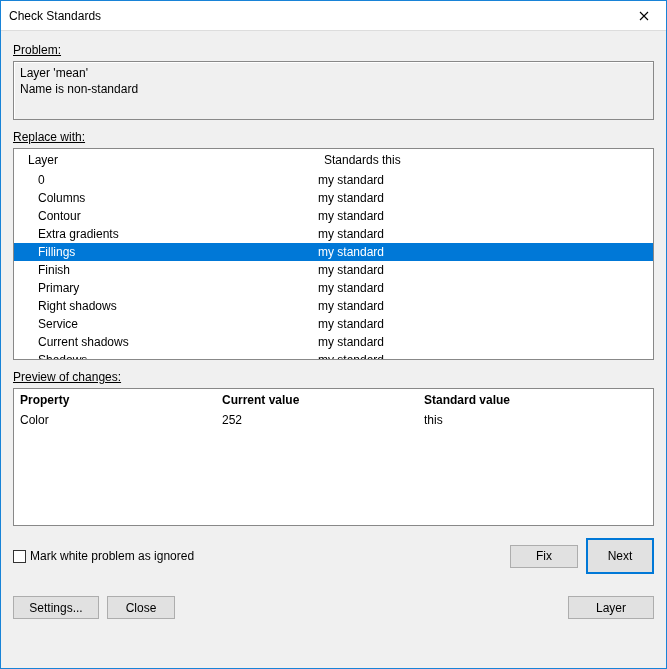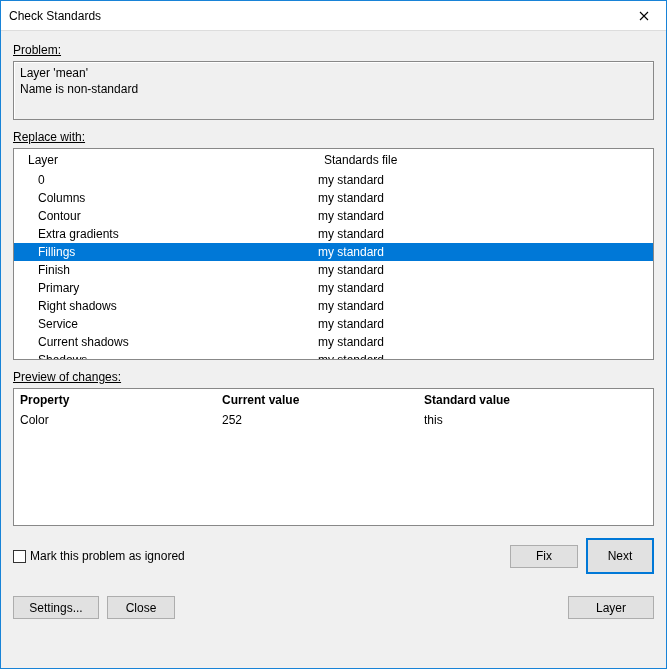--- a/index.html
+++ b/index.html
@@ -169,21 +169,21 @@
     <div class="section-label">Problem:</div>
     <div class="problem-box">
       <div>Layer 'mean'</div>
       <div>Name is non-standard</div>
     </div>
 
     <div class="section-label mt">Replace with:</div>
     <div class="panel list-panel">
       <div class="list-header">
         <div class="col col-layer">Layer</div>
-        <div class="col col-file">Standards file</div>
+        <div class="col col-file">Standards this</div>
       </div>
       <div id="list-rows">
           <div class="list-row">
             <div class="col col-layer">0</div>
             <div class="col col-file">my standard</div>
           </div>
           <div class="list-row">
             <div class="col col-layer">Columns</div>
             <div class="col col-file">my standard</div>
           </div>
@@ -238,21 +238,21 @@
             <div class="pcol pcol-prop">Color</div>
             <div class="pcol pcol-cur">252</div>
             <div class="pcol pcol-std">this</div>
           </div>
         </div>
     </div>
 
     <div class="row-controls">
       <label class="checkbox">
         <span class="checkbox-box"></span>
-        <span>Mark this problem as ignored</span>
+        <span>Mark white problem as ignored</span>
       </label>
       <div class="spacer"></div>
       <button class="btn">Fix</button>
       <button class="btn default">Next</button>
     </div>
 
     <div class="bottom-row">
       <button class="btn wide" style="margin-left:0">Settings...</button>
       <button class="btn">Close</button>
       <div class="spacer"></div>

